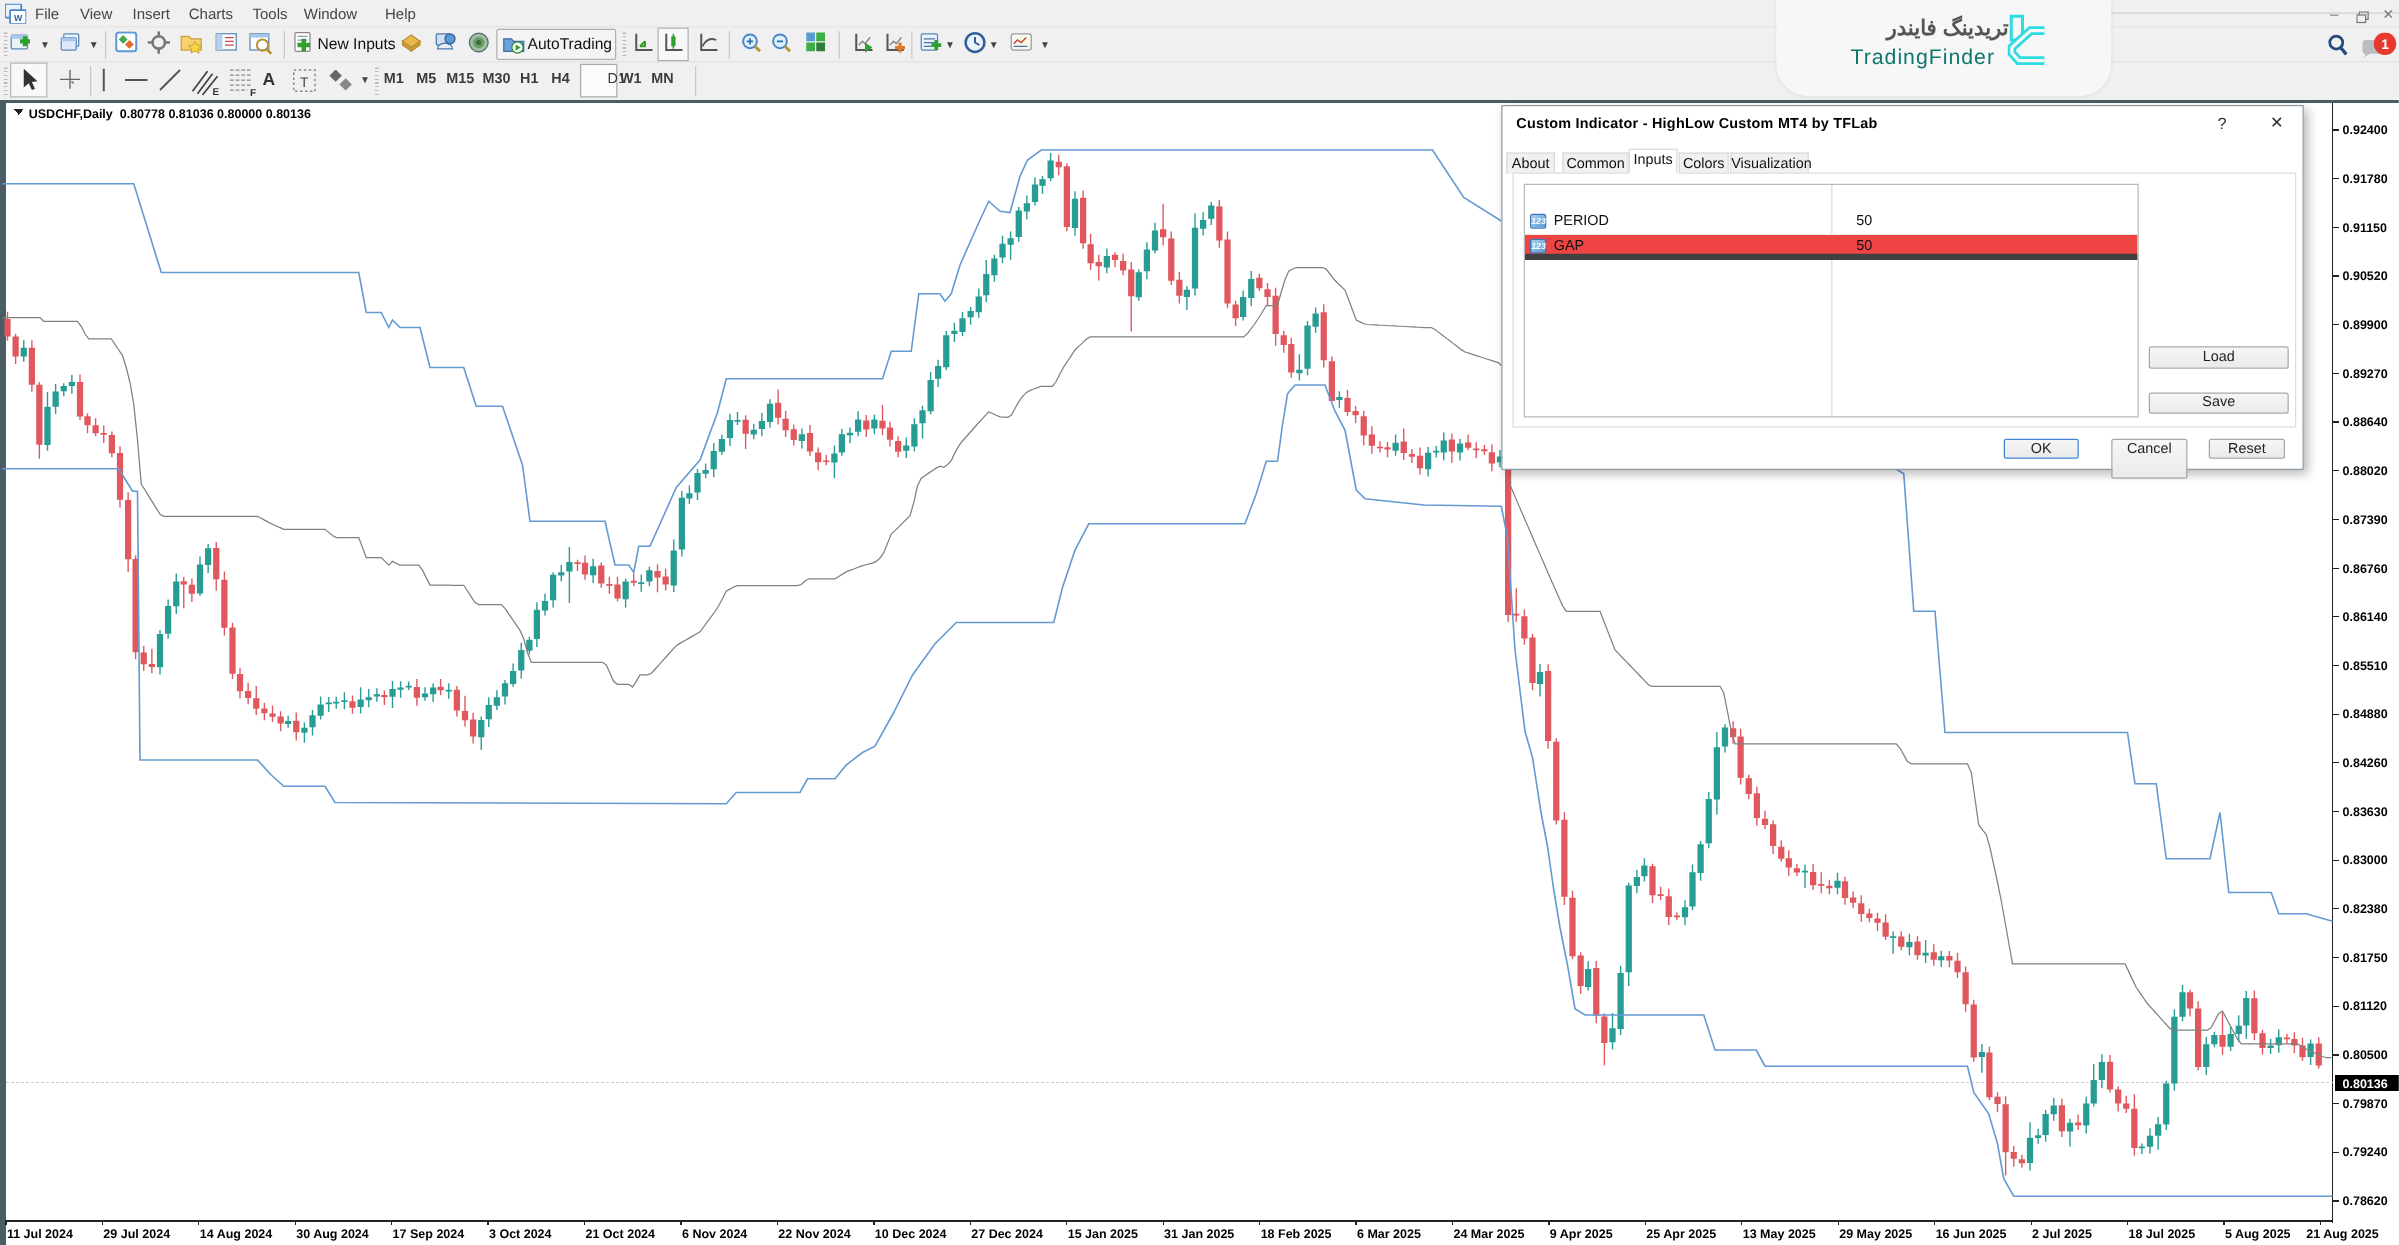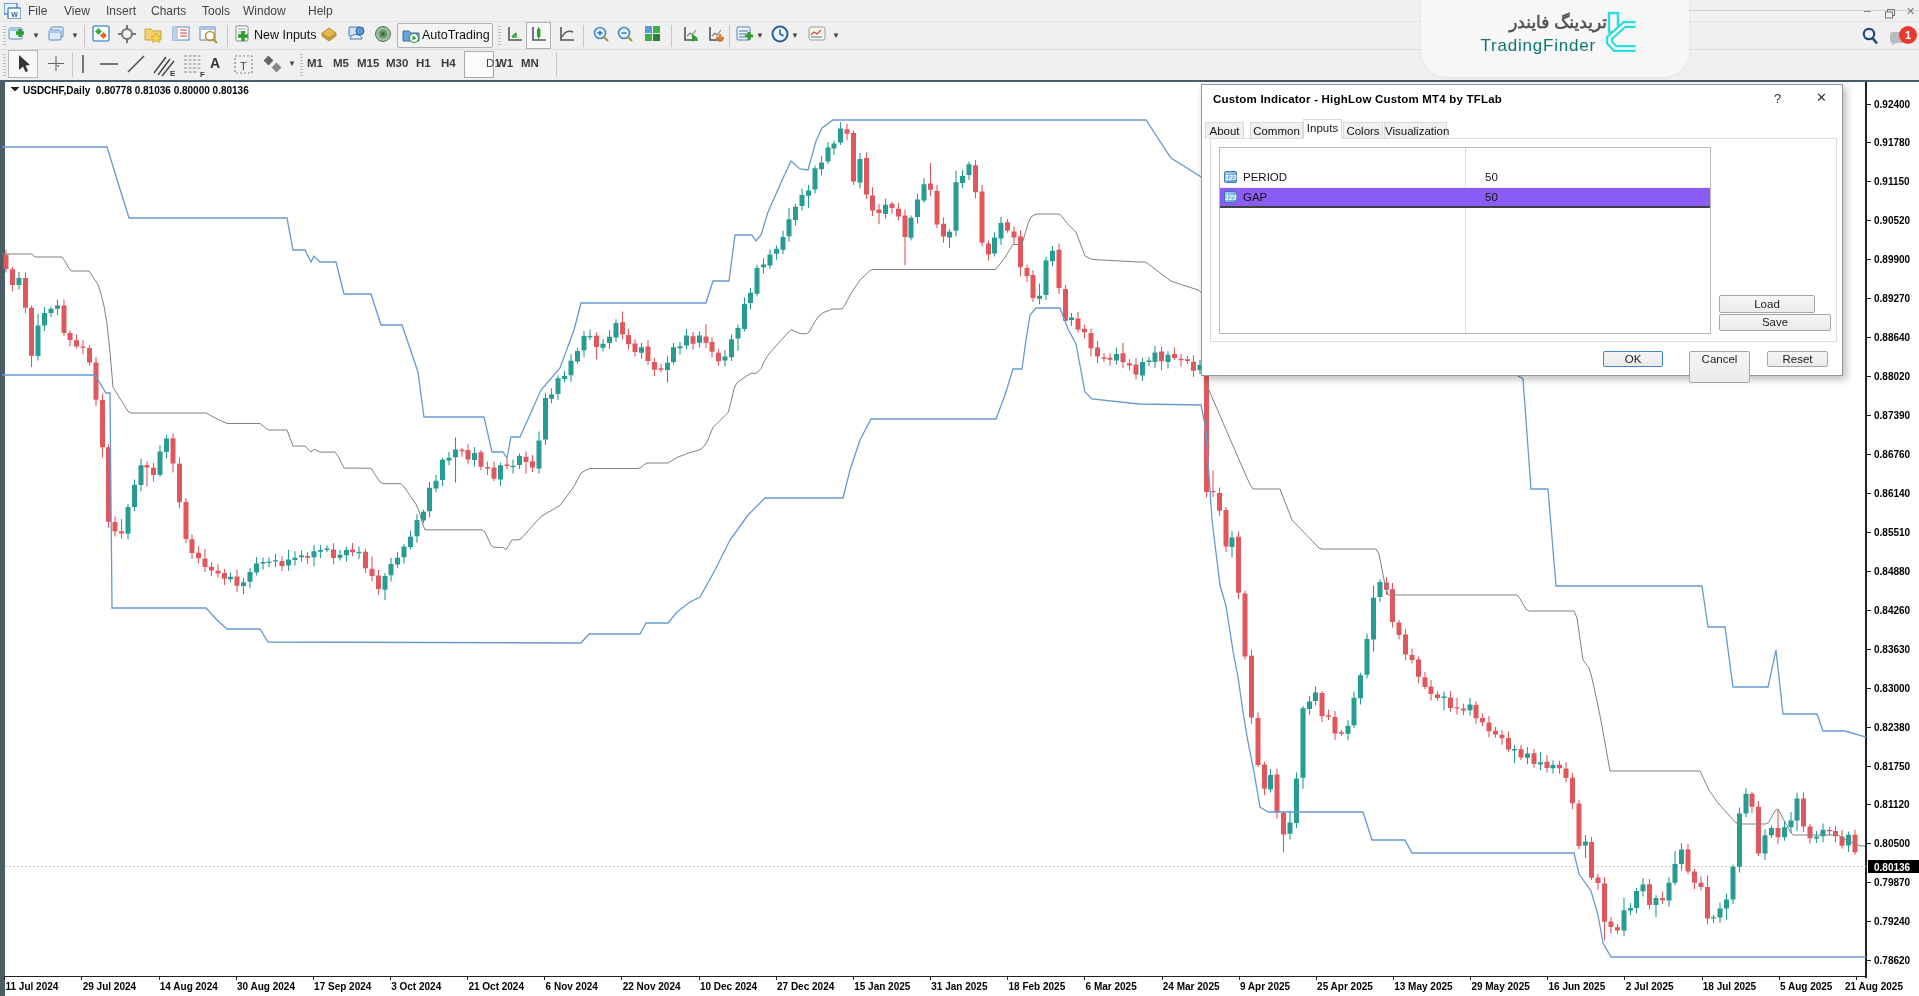--- a/index.html
+++ b/index.html
@@ -363,23 +363,23 @@
   <div class="tab" style="left:141px;width:40px">Colors</div>
   <div class="tab" style="left:182px;width:63px">Visualization</div>
   <div style="position:absolute;left:8px;top:53px;width:627px;height:204px;border:1px solid #dcdcdc;background:#fff"></div>
   <div style="position:absolute;left:17px;top:62px;width:492px;height:187px;border:1px solid #b9b9b9;overflow:hidden">
     <div style="position:absolute;left:245px;top:0;width:1px;height:100%;background:#dcdcdc"></div>
     <div class="row" style="top:20px;border-bottom:1px solid #ececec">
         <span class="n123">123</span>
         <span style="position:absolute;left:23px;top:3px">PERIOD</span>
         <span style="position:absolute;left:265px;top:3px">50</span>
       </div>
-    <div class="row" style="top:40px;background:#8b5cf6;border-bottom:2px solid #404040">
+    <div class="row" style="top:40px;background:#ef4444;border-bottom:5px solid #404040">
         <span class="n123">123</span>
         <span style="position:absolute;left:23px;top:3px">GAP</span>
         <span style="position:absolute;left:265px;top:3px">50</span>
       </div>
   </div>
-  <div class="btn" style="left:517px;top:210px;width:96px;height:18px;line-height:16px">Load</div>
+  <div class="btn" style="left:517px;top:192px;width:112px;height:18px;line-height:16px">Load</div>
   <div class="btn" style="left:517px;top:229px;width:112px;height:17px;line-height:15px">Save</div>
   <div class="btn" style="left:401px;top:266px;width:60px;height:16px;line-height:14px;border:1.5px solid #3f84d6">OK</div>
   <div class="btn" style="left:487px;top:266px;width:61px;height:32px;line-height:14px">Cancel</div>
   <div class="btn" style="left:565px;top:266px;width:61px;height:16px;line-height:14px">Reset</div>
 </div>
 </body></html>

